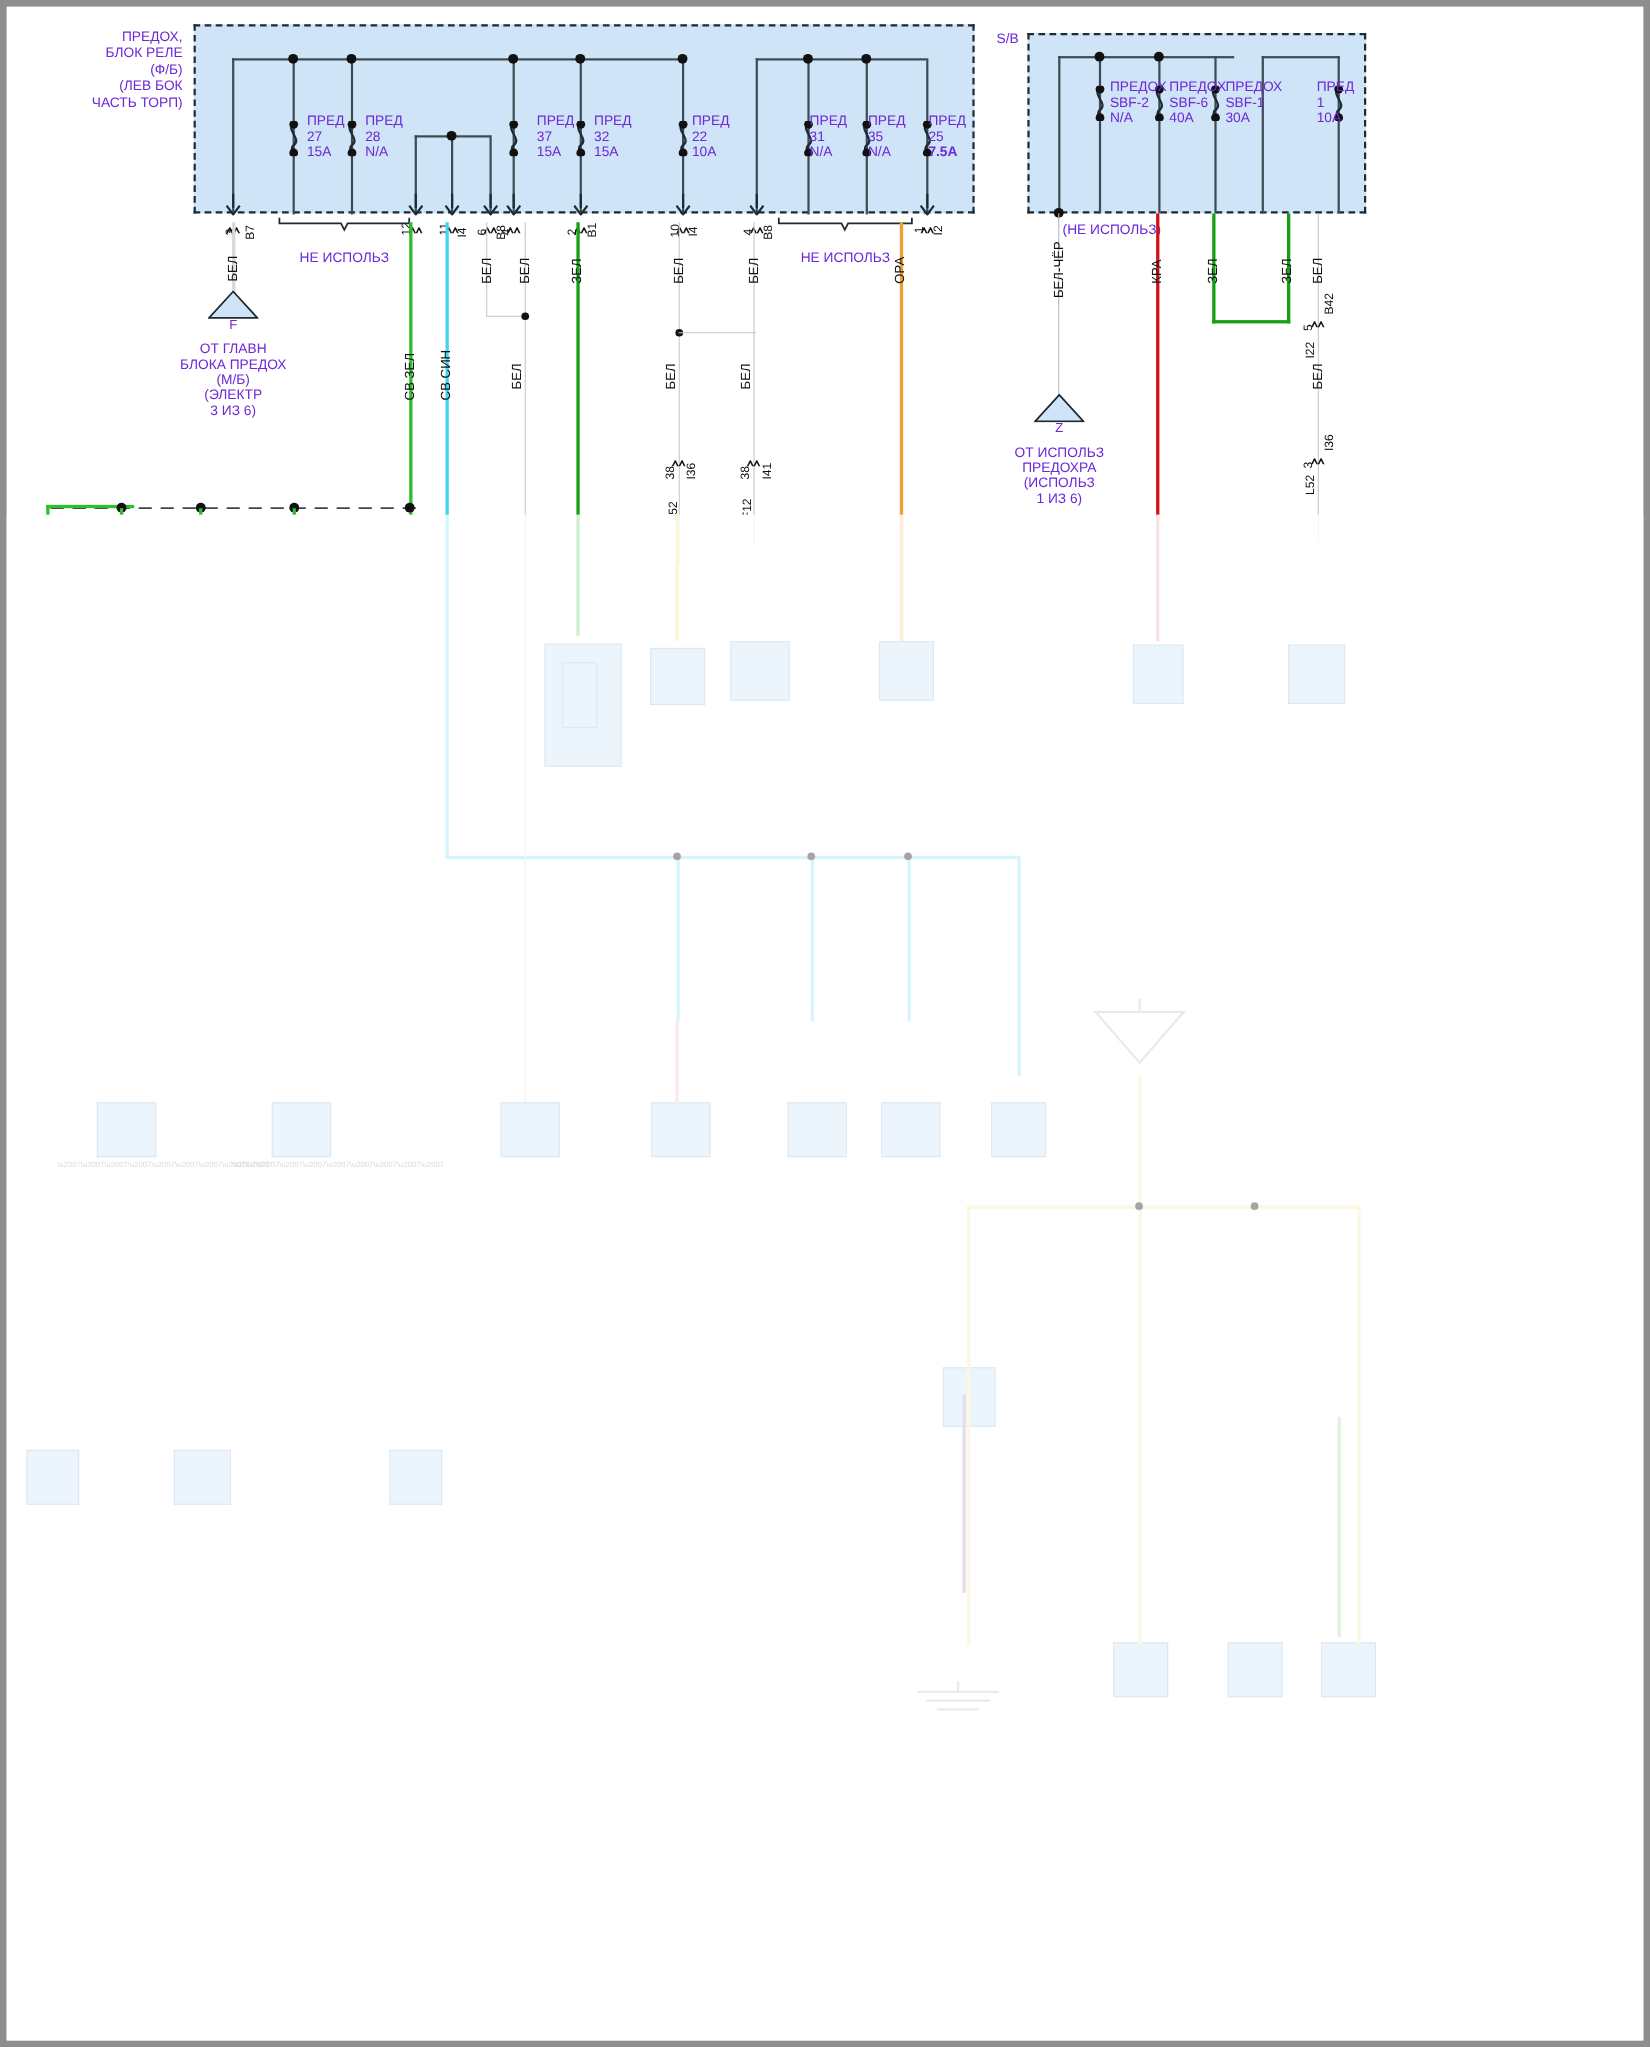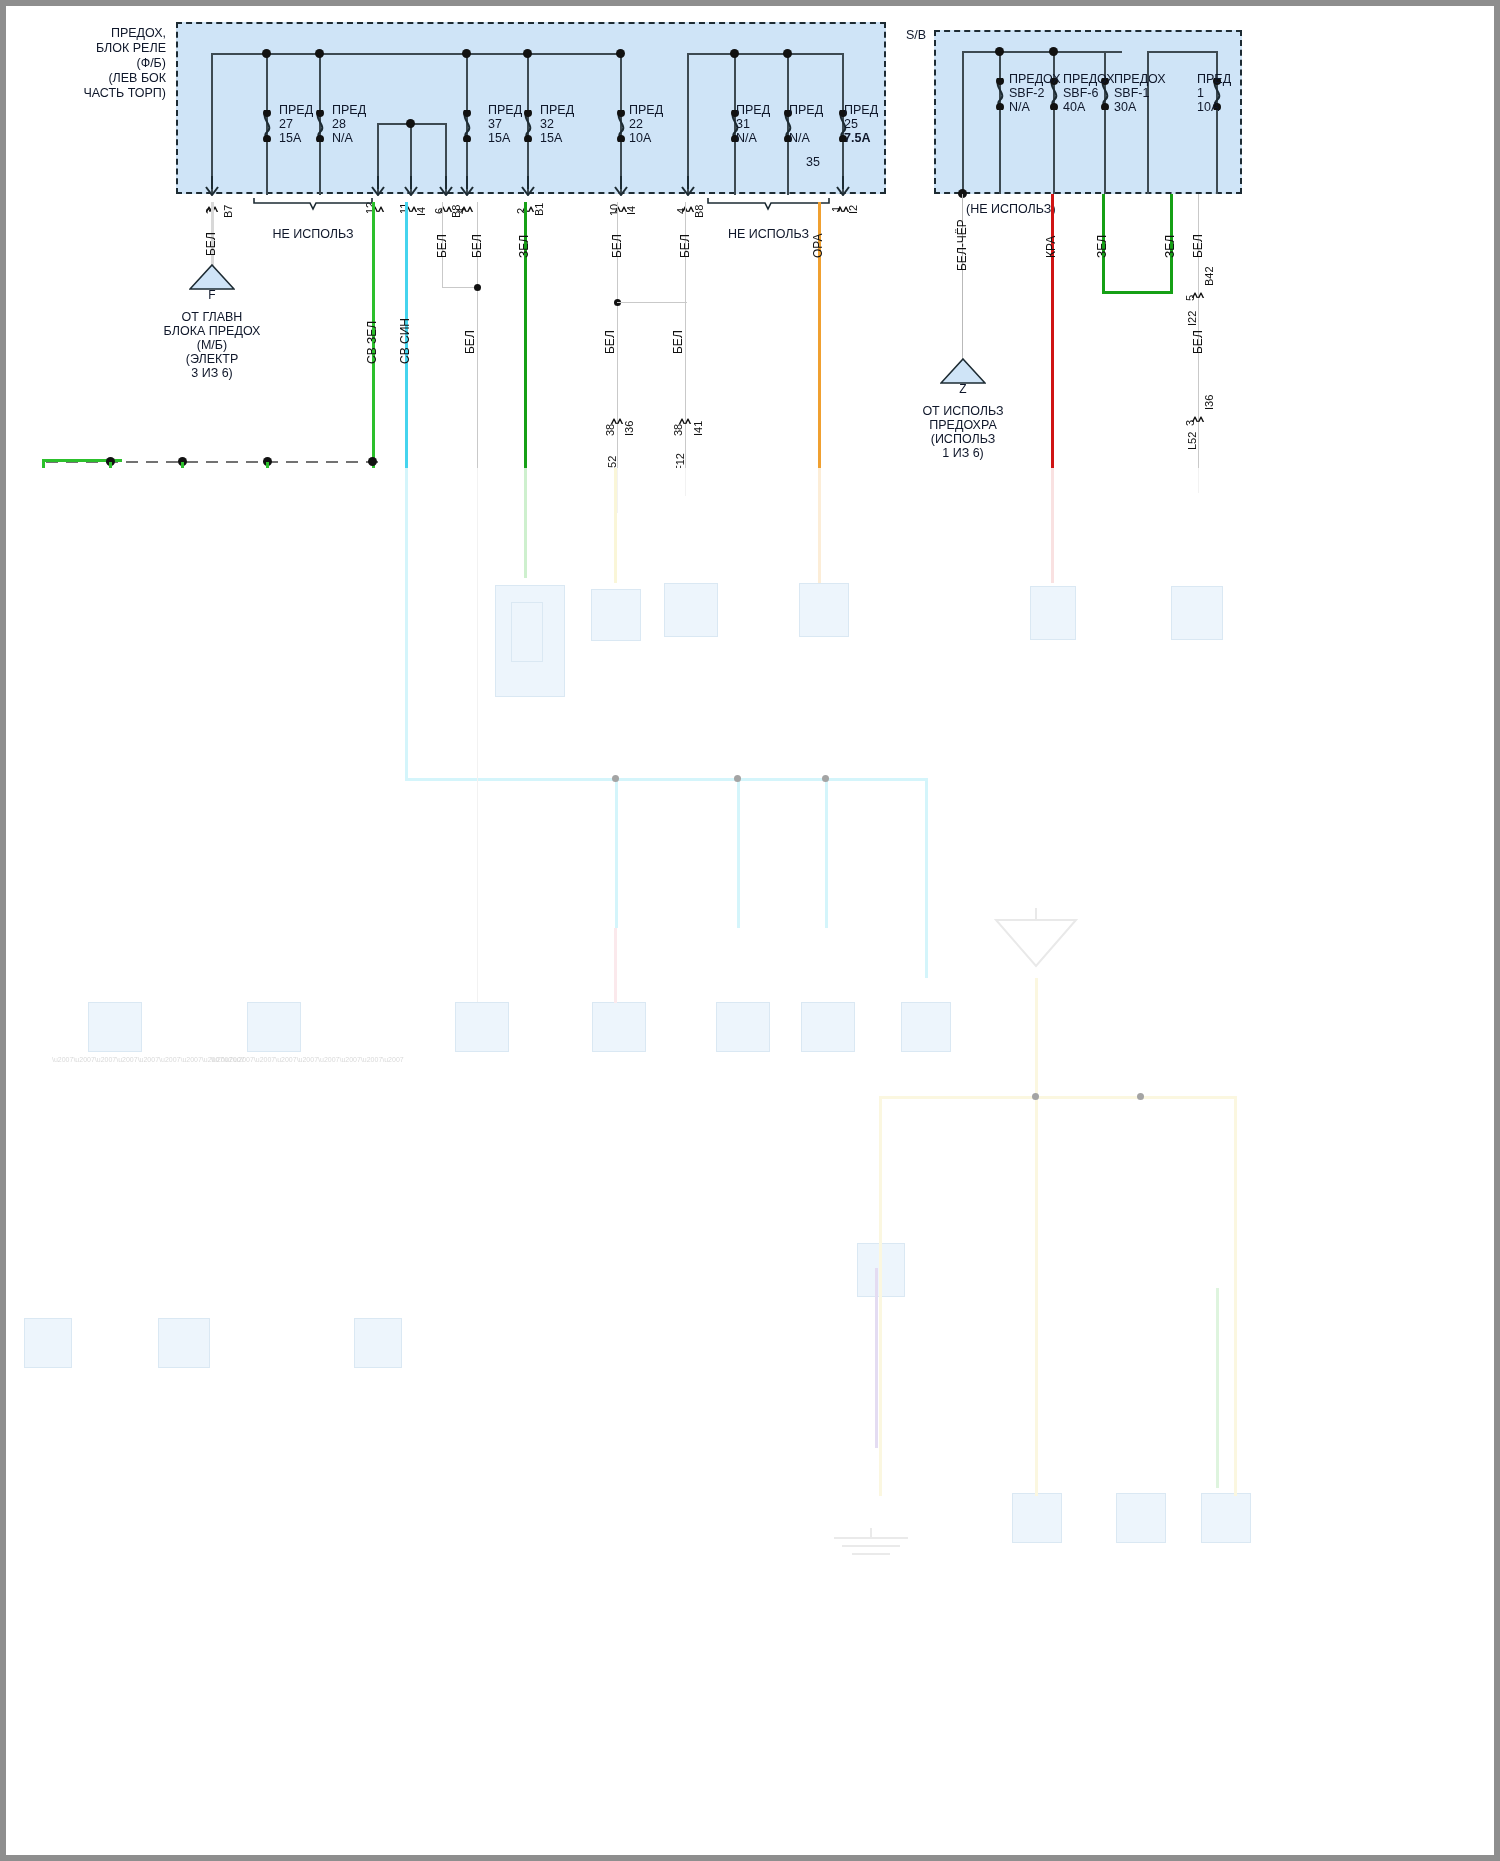--- a/index.html
+++ b/index.html
@@ -13,21 +13,21 @@
   #sheet{position:absolute;left:6px;top:6px;width:1488px;height:1849px;background:#fff;overflow:hidden;}
 
   
   .vline{position:absolute;width:2px;background:#3d4a52;}
   .hline{position:absolute;height:2px;background:#3d4a52;}
   .thinv{position:absolute;width:1px;background:#555;}
   .thinh{position:absolute;height:1px;background:#555;}
   .dot{position:absolute;width:9px;height:9px;border-radius:50%;background:#111;}
   .dot.sm{width:7px;height:7px;}
 
-  .txt{position:absolute;white-space:pre;color:#0f172a;font-size:12.5px;line-height:14px;}
+  .txt{position:absolute;white-space:pre;color:#6d28d9;font-size:12.5px;line-height:14px;}
   .txt.c{text-align:center;margin-top:18px;}
   .txt.r{text-align:right;}
   .rot{position:absolute;white-space:nowrap;color:#111;font-size:12.5px;
        transform-origin:0 0;transform:rotate(-90deg);}
 
   
   .fusebox{position:absolute;background:#cfe4f7;border:2px dashed #1d2b33;box-sizing:border-box;}
 
   
   .fuse{position:absolute;}
@@ -147,21 +147,21 @@
 
     <div class="txt" style="left:623px;top:97px;">ПРЕД</div>
     <div class="txt" style="left:623px;top:111px;">22</div>
     <div class="txt" style="left:623px;top:125px;">10A</div>
 
     <div class="txt" style="left:730px;top:97px;">ПРЕД</div>
     <div class="txt" style="left:730px;top:111px;">31</div>
     <div class="txt" style="left:730px;top:125px;">N/A</div>
 
     <div class="txt" style="left:783px;top:97px;">ПРЕД</div>
-    <div class="txt" style="left:800px;top:111px;margin-top:38px;">35</div>
+    <div class="txt" style="left:783px;top:111px;">35</div>
     <div class="txt" style="left:783px;top:125px;">N/A</div>
 
     <div class="txt" style="left:838px;top:97px;">ПРЕД</div>
     <div class="txt" style="left:838px;top:111px;">25</div>
     <div class="txt" style="left:838px;top:125px;font-weight:bold;">7.5A</div>
 
     <svg style="position:absolute;left:199px;top:170px;" width="14" height="20">
         <path d="M7 0 L7 13 M1 11 L7 19 L13 11" stroke="#1d2b33" stroke-width="2" fill="none"></path>
       </svg>
     <svg style="position:absolute;left:365px;top:170px;" width="14" height="20">

